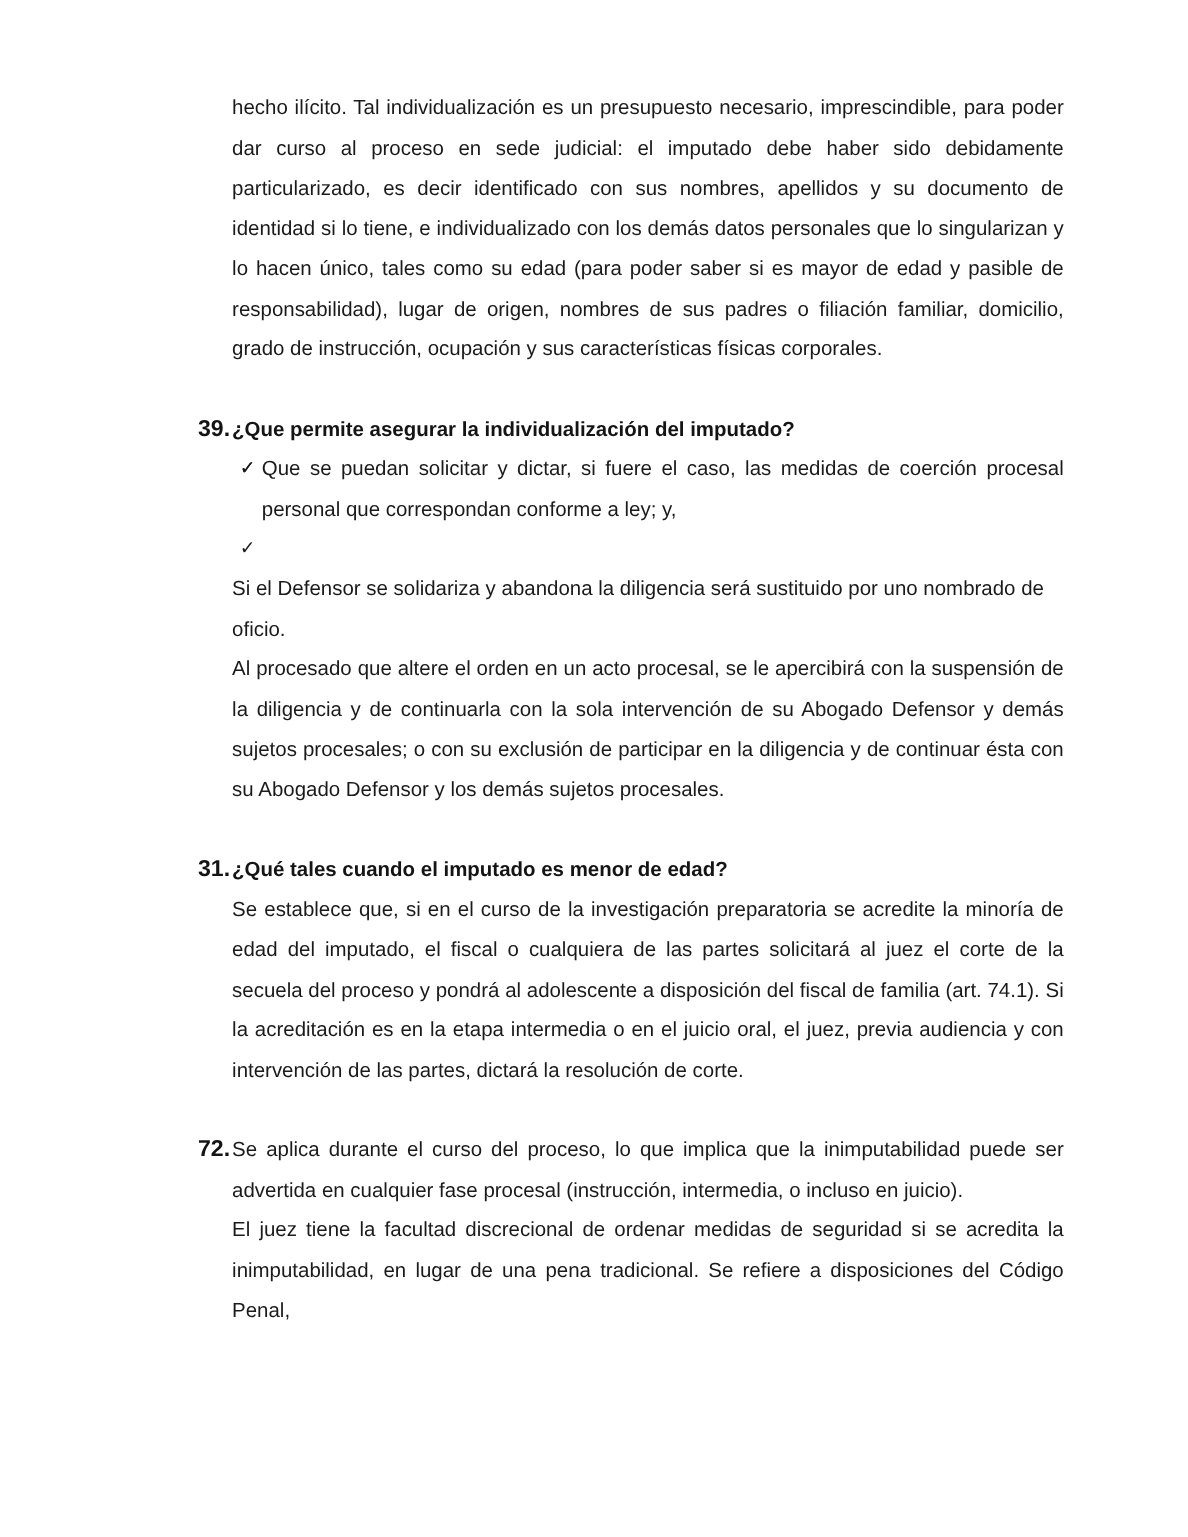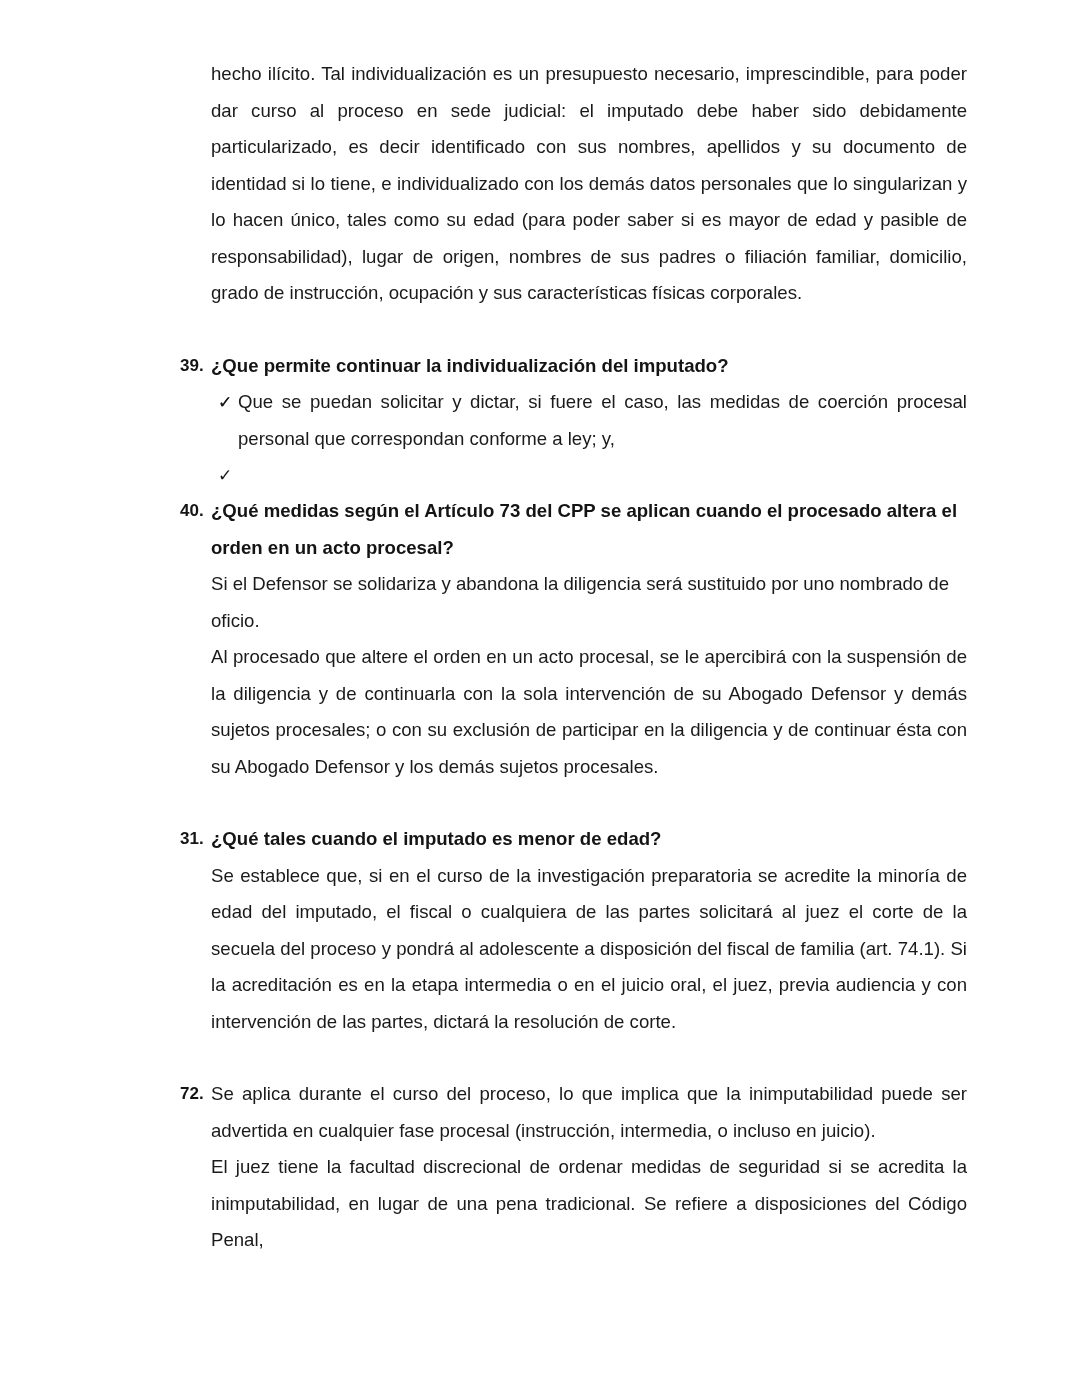--- a/index.html
+++ b/index.html
@@ -16,21 +16,21 @@
     -webkit-font-smoothing: antialiased;
     overflow: hidden;
   }
 
   .page {
     position: relative;
     width: 1080px;
     height: 1397px;
     background: #ffffff;
     box-sizing: border-box;
-    padding: 56px 113px 0 180px;
+    padding: 80px 113px 0 180px;
   }
 
   
   .para {
     font-size: 18.6px;
     line-height: 36.5px;
     text-align: justify;
     text-justify: inter-word;
     margin: 0;
     padding: 0;
@@ -62,21 +62,21 @@
     color: #141414;
     margin: 0;
     padding-left: 31px;   
     text-align: left;
   }
   .qnum {
     position: absolute;
     left: 0;
     top: 0;
     width: 31px;
-    font-size: 17px;
+    font-size: 21px;
     line-height: 36.5px;
     font-weight: 700;
     color: #141414;
     text-align: left;
   }
 
   
   .checklist {
     list-style: none;
     margin: 0;
@@ -107,43 +107,39 @@
 
 <div class="page">
 
   <p class="para">hecho ilícito. Tal individualización es un presupuesto necesario, imprescindible,  para poder dar curso al proceso en sede judicial: el imputado debe haber sido debidamente particularizado, es decir identificado con sus nombres, apellidos y su documento de identidad si lo tiene,  e  individualizado con los  demás datos personales  que lo singularizan y lo hacen único, tales como su edad (para poder saber si es mayor de edad y pasible de responsabilidad), lugar de origen, nombres de sus padres o filiación familiar, domicilio, grado de instrucción, ocupación  y sus características físicas corporales.</p>
 
   <div class="gap"></div>
 
   <div class="qitem">
     <div class="qhead">
       <span class="qnum">39.</span>
-      <span>¿Que permite continuar la individualización del imputado?</span>
+      <span>¿Que permite asegurar la individualización del imputado?</span>
     </div>
     <ul class="checklist">
       <li class="check-item">
         <span class="check-mark">✓</span>
       </li>
       <li class="check-item">
         <span class="check-mark">✓</span>
         <span>Que se puedan solicitar y dictar, si fuere el caso, las medidas de coerción procesal personal que correspondan conforme a ley; y,</span>
       </li>
       <li class="check-item">
         <span class="check-mark">✓</span>
       </li>
     </ul>
   </div>
 
   <div class="gap"></div>
 
   <div class="qitem">
-    <div class="qhead">
-      <span class="qnum">40.</span>
-      <span>¿Qué medidas según el Artículo 73 del CPP se aplican cuando el procesado altera el orden en un acto procesal?</span>
-    </div>
     <p class="para noj">Si el Defensor se solidariza y abandona la diligencia será sustituido por uno nombrado de oficio.</p>
     <p class="para">Al procesado que altere el orden en un acto procesal, se le apercibirá con la suspensión de la diligencia y de continuarla con la sola intervención de su Abogado Defensor y demás sujetos procesales; o con su exclusión de participar en la diligencia y de continuar ésta con su Abogado Defensor y los demás sujetos procesales.</p>
   </div>
 
   <div class="gap"></div>
 
   <div class="qitem">
     <div class="qhead">
       <span class="qnum">31.</span>
       <span>¿Qué tales cuando el imputado es menor de edad?</span>

